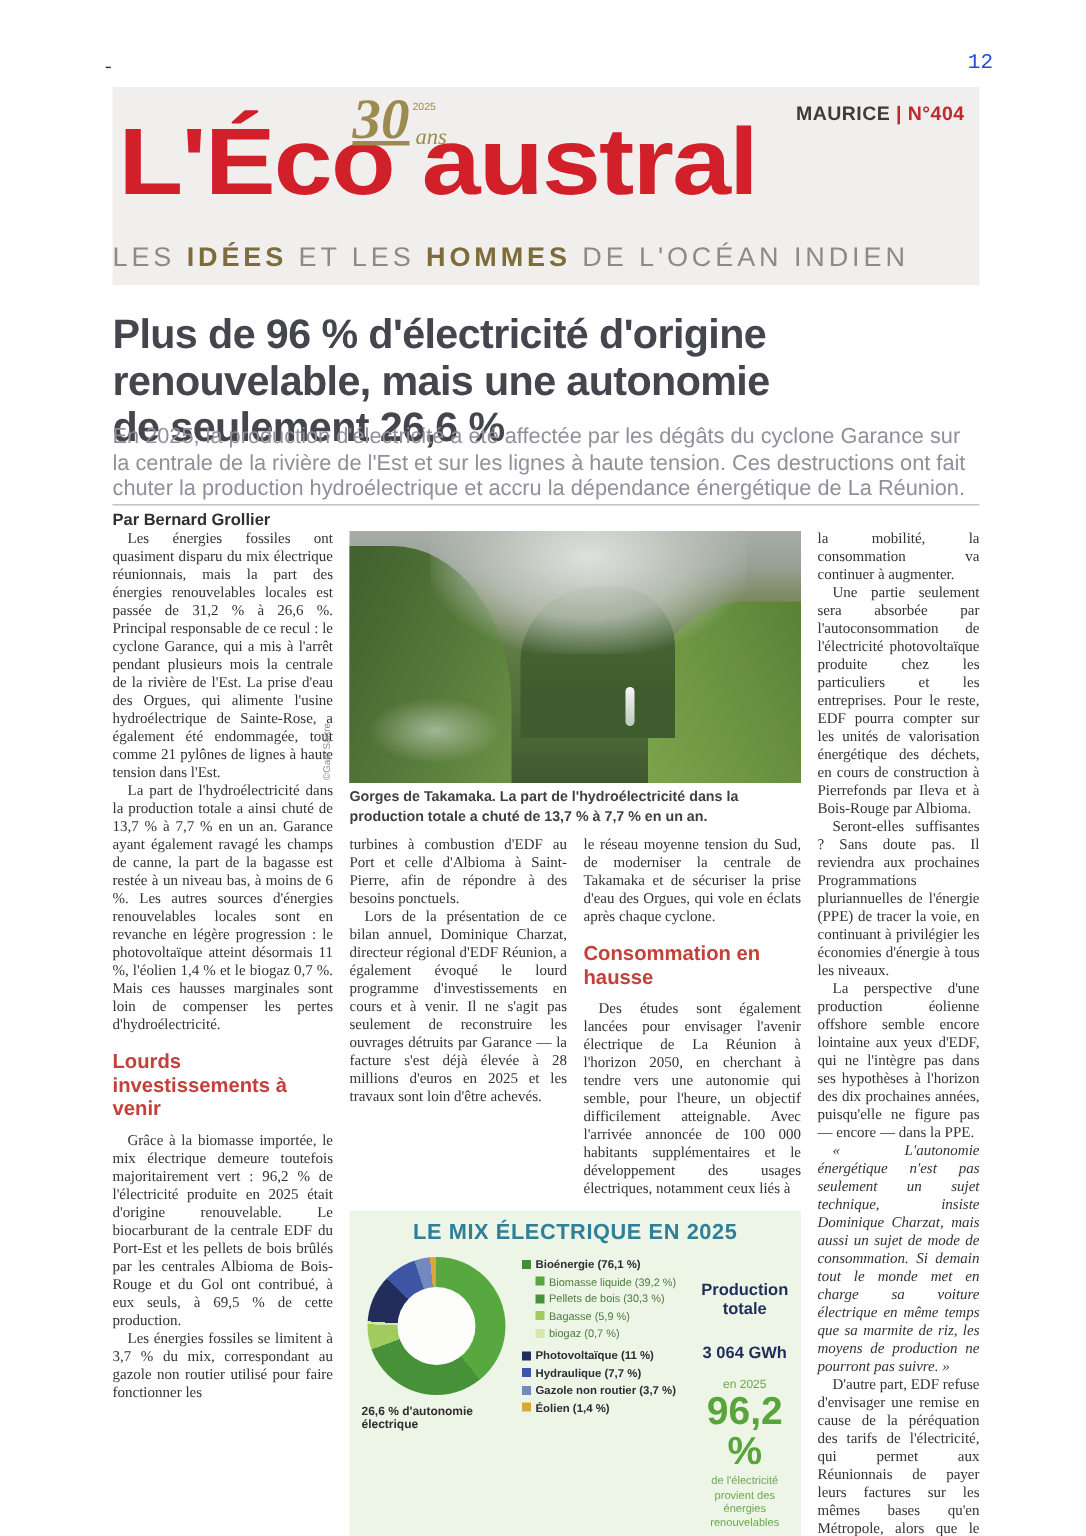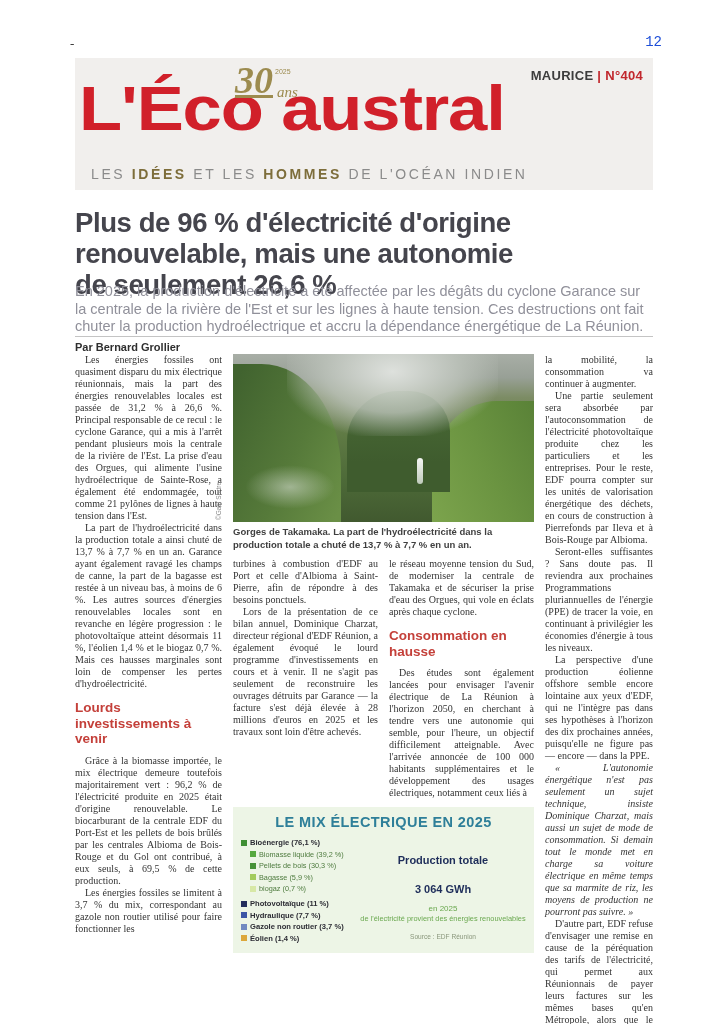--- a/index.html
+++ b/index.html
@@ -14,21 +14,21 @@
   
   .masthead { position:absolute; left:75px; top:58px; width:578px; height:132px; background:#f1efed; padding:6px 10px 0 8px; }
   .issue-badge { position:absolute; top:10px; right:10px; font-size:13px; font-weight:bold; letter-spacing:.3px; color:#3c3c3c; }
   .issue-badge .red { color:#c1272d; }
   .logo-row { position:relative; height:88px; }
   .logo-text { position:absolute; left:-4px; top:8px; font-size:63px; font-weight:800; letter-spacing:-1px; color:#d1202a; transform:scaleX(1.12); transform-origin:left; white-space:nowrap; }
   .anniv { position:absolute; left:152px; top:-6px; width:84px; height:56px; color:#9c8b4f; }
   .anniv .n30 { font-family:"Liberation Serif",serif; font-size:38px; font-weight:bold; font-style:italic;text-decoration:underline; }
   .anniv .yr { position:absolute; left:40px; top:10px; font-size:7px; color:#9c8b4f; }
   .anniv .ans { position:absolute; left:42px; top:26px; font-family:"Liberation Serif",serif; font-style:italic; font-size:15px; }
-  .tagline { position:absolute; left:16px; right:8px; bottom:8px; font-size:14px; letter-spacing:2.6px; color:#8b8b8b; white-space:nowrap; }
+  .tagline { position:absolute; left:0; right:8px; bottom:8px; font-size:18px; letter-spacing:2.6px; color:#8b8b8b; white-space:nowrap; }
   .tagline b { color:#7d6d3a; font-weight:bold; }
 
   
   .headline { position:absolute; left:75px; top:208px; width:578px; color:#45454d; font-size:27.5px; line-height:1.12; font-weight:800; letter-spacing:-0.4px; }
   .lede { position:absolute; left:75px; top:283px; width:578px; font-size:14.5px; line-height:1.22; color:#90909a; }
   .rule { position:absolute; left:75px; top:336px; width:578px; height:1px; background:#c4c4c4; }
   .byline { position:absolute; left:75px; top:341px; font-size:11px; font-weight:bold; color:#2f2f2f; }
 
   
   .article { position:absolute; left:75px; top:354px; width:578px; display:flex; gap:11px; }
@@ -150,20 +150,24 @@
         <div class="mid-col body-text">
           <p>le réseau moyenne tension du Sud, de moderniser la centrale de Takamaka et de sécuriser la prise d'eau des Orgues, qui vole en éclats après chaque cyclone.</p>
           <h2 class="subhead">Consommation en hausse</h2>
           <p class="ind">Des études sont également lancées pour envisager l'avenir électrique de La Réunion à l'horizon 2050, en cherchant à tendre vers une autonomie qui semble, pour l'heure, un objectif difficilement atteignable. Avec l'arrivée annoncée de 100 000 habitants supplémentaires et le développement des usages électriques, notamment ceux liés à</p>
         </div>
       </div>
 
       <div class="infographic">
         <div class="info-title">LE MIX ÉLECTRIQUE EN 2025</div>
         <div class="info-flex">
+          <div class="donut-box">
+            <div class="donut"></div>
+            <div class="autonomy">26,6 % d'autonomie électrique</div>
+          </div>
           <div class="legend">
             <div class="lg-row">
                 <span class="sw c-bio"></span>
                 <span class="lg-label">Bioénergie (76,1 %)</span>
               </div>
             <div class="lg-row sub">
                 <span class="sw c-bl"></span>
                 <span class="lg-label">Biomasse liquide (39,2 %)</span>
               </div>
             <div class="lg-row sub">
@@ -192,20 +196,21 @@
               </div>
             <div class="lg-row">
                 <span class="sw c-eol"></span>
                 <span class="lg-label">Éolien (1,4 %)</span>
               </div>
           </div>
           <div class="stats">
             <div class="prod">Production totale</div>
             <div class="prod">3 064 GWh</div>
             <div class="in2025">en 2025</div>
+            <div class="big-pct">96,2 %</div>
             <div class="pct-desc">de l'électricité provient des énergies renouvelables</div>
             <div class="source">Source : EDF Réunion</div>
           </div>
         </div>
       </div>
     </div>
 
     <div class="col-right body-text">
       <p>la mobilité, la consommation va continuer à augmenter.</p>
       <p class="ind">Une partie seulement sera absorbée par l'autoconsommation de l'électricité photovoltaïque produite chez les particuliers et les entreprises. Pour le reste, EDF pourra compter sur les unités de valorisation énergétique des déchets, en cours de construction à Pierrefonds par Ileva et à Bois-Rouge par Albioma.</p>

